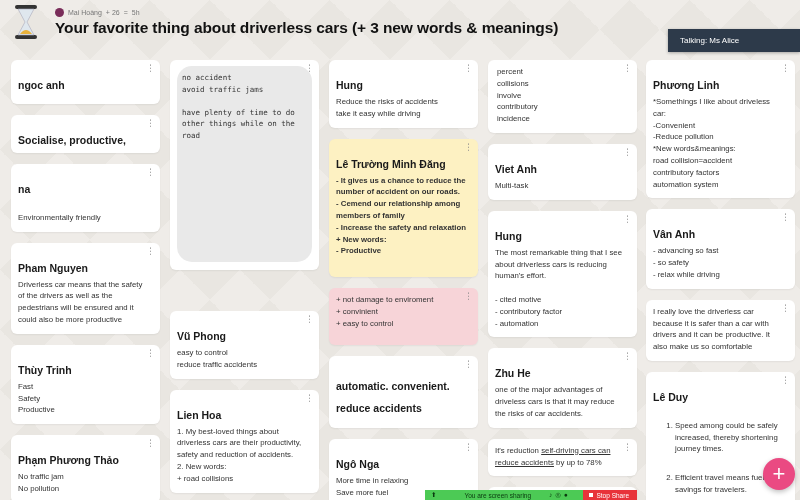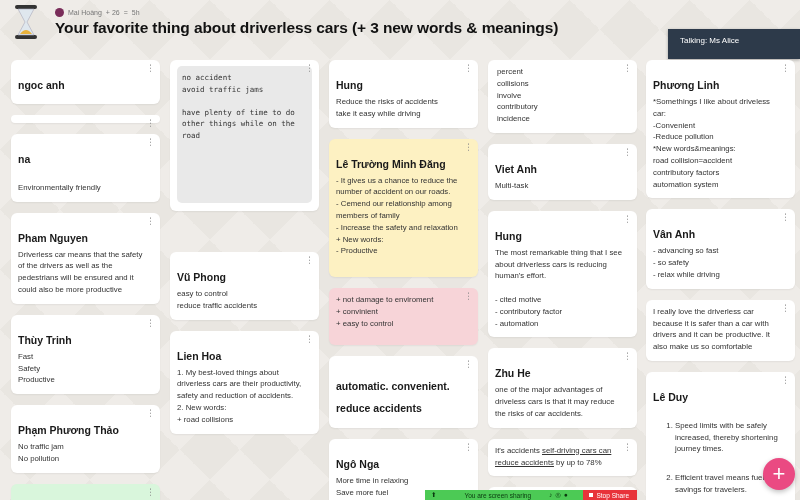--- a/index.html
+++ b/index.html
@@ -15,29 +15,29 @@
       linear-gradient(315deg, #efece8 25%, transparent 25%),
       linear-gradient(45deg, #efece8 25%, transparent 25%);
     background-position: 0 0, 0 0, 0 0, 0 0;
     background-size: 60px 60px;
   }
   .header { position: absolute; left: 0; top: 0; width: 720px; height: 48px; }
   .hourglass { position: absolute; left: 14px; top: 4px; width: 24px; height: 36px; }
   .meta { position: absolute; left: 55px; top: 8px; font-size: 7px; color: #777; display: flex; align-items: center; gap: 4px; }
   .meta .av { width: 9px; height: 9px; border-radius: 50%; background: #7a2d5a; display: inline-block; }
   .title { position: absolute; left: 55px; top: 19px; font-size: 15.5px; font-weight: bold; color: #111; letter-spacing: -0.1px; }
-  .talking { position: absolute; left: 668px; top: 29px; width: 132px; height: 30px; background: #2d3a4a; color: #fff; font-size: 8px; padding: 7px 0 0 12px; box-shadow: 0 1px 3px rgba(0,0,0,.3); }
+  .talking { position: absolute; left: 668px; top: 29px; width: 132px; height: 23px; background: #2d3a4a; color: #fff; font-size: 8px; padding: 7px 0 0 12px; box-shadow: 0 1px 3px rgba(0,0,0,.3); }
 
   .col { position: absolute; top: 60px; width: 149px; }
   .card { background: #fff; border-radius: 6px; padding: 6px 7px 8px 7px; margin-bottom: 11px; position: relative; box-shadow: 0 1px 2px rgba(0,0,0,.06); }
   .card .dots { position: absolute; right: 5px; top: 4px; font-size: 9px; color: #888; line-height: 9px; cursor: pointer; }
   .card h3 { font-size: 10.5px; font-weight: bold; margin-bottom: 5px; color: #1a1a1a; margin-top: 13px; }
   .card .body { font-size: 7.8px; line-height: 11.8px; color: #333; white-space: pre-line; }
-  .card .body.b { font-weight: normal; }
-  .card .body.mono { font-family: "DejaVu Sans Mono", monospace; font-size: 7.5px; line-height: 11.5px; background: #e9e9e9; border-radius: 5px; padding: 6px 5px; height: 137px; }
+  .card .body.b { font-weight: bold; }
+  .card .body.mono { font-family: "DejaVu Sans Mono", monospace; font-size: 7.5px; line-height: 11.5px; background: #e9e9e9; border-radius: 15px; padding: 6px 5px; height: 196px; }
   .yellow { background: #fdf1c2; }
   .pink { background: #f7d4d8; }
   .blue { background: #c7e7fa; }
   .green { background: #d9f6dc; }
   .u { text-decoration: underline; }
 
   .share-bar { position: absolute; left: 425px; top: 490px; width: 212px; height: 10px; background: #4cca55; font-size: 6.5px; color: #0b3b10; display: flex; align-items: center; }
   .share-bar .txt { margin-left: 28px; }
   .share-bar .icons { margin-left: 18px; letter-spacing: 3px; }
   .stop { margin-left: auto; background: #e8333a; color: #fff; height: 10px; padding: 0 8px 0 6px; display: flex; align-items: center; gap: 3px; cursor: pointer; }
@@ -66,20 +66,21 @@
 
 <div class="talking">Talking: Ms Alice</div>
 
 <div class="col" style="left:11px">
   <div class="card">
       <span class="dots">⋮</span>
       <h3>ngoc anh</h3>
     </div>
   <div class="card" style="padding-bottom:2px">
       <span class="dots">⋮</span>
+      <h3>Socialise, productive,</h3>
     </div>
   <div class="card">
       <span class="dots">⋮</span>
       <h3>na</h3>
       <div class="body">
 Environmentally friendly
  </div>
     </div>
   <div class="card">
       <span class="dots">⋮</span>
@@ -209,21 +210,21 @@
     </div>
   <div class="card">
       <span class="dots">⋮</span>
       <h3>Zhu He</h3>
       <div class="body">one of the major advantages of
 driveless cars is that it may reduce
 the risks of car accidents.</div>
     </div>
   <div class="card">
       <span class="dots">⋮</span>
-    <div class="body"><span>It's accidents </span><span class="u">self-driving cars can reduce accidents</span><span> by up to 78%</span></div>
+    <div class="body"><span>It's reduction </span><span class="u">self-driving cars can reduce accidents</span><span> by up to 78%</span></div>
   </div>
   <div class="card">
       <span class="dots">⋮</span>
       <h3>Lê Hoàng</h3>
       <div class="body">Make me comfortable
 Automatic cars</div>
     </div>
 </div>
 
 <div class="col" style="left:646px">
@@ -251,21 +252,21 @@
       <span class="dots">⋮</span>
       <div class="body">I really love the driverless car
 because it is safer than a car with
 drivers and it can be productive. It
 also make us so comfortable</div>
     </div>
   <div class="card">
       <span class="dots">⋮</span>
       <h3>Lê Duy</h3>
     <ol class="body" style="padding-left:22px">
-      <li style="margin-bottom:5px">Speed limits with be safely increased, thereby shortening journey times.</li>
+      <li style="margin-bottom:5px">Speed among could be safely increased, thereby shortening journey times.</li>
       <li>Efficient travel means fuel savings for travelers.</li>
     </ol>
     <div style="height:10px"></div>
   </div>
   <div class="card"></div>
 </div>
 
 <div class="share-bar">
   <span style="margin-left:6px">⬆</span>
   <span class="txt">You are screen sharing</span>

